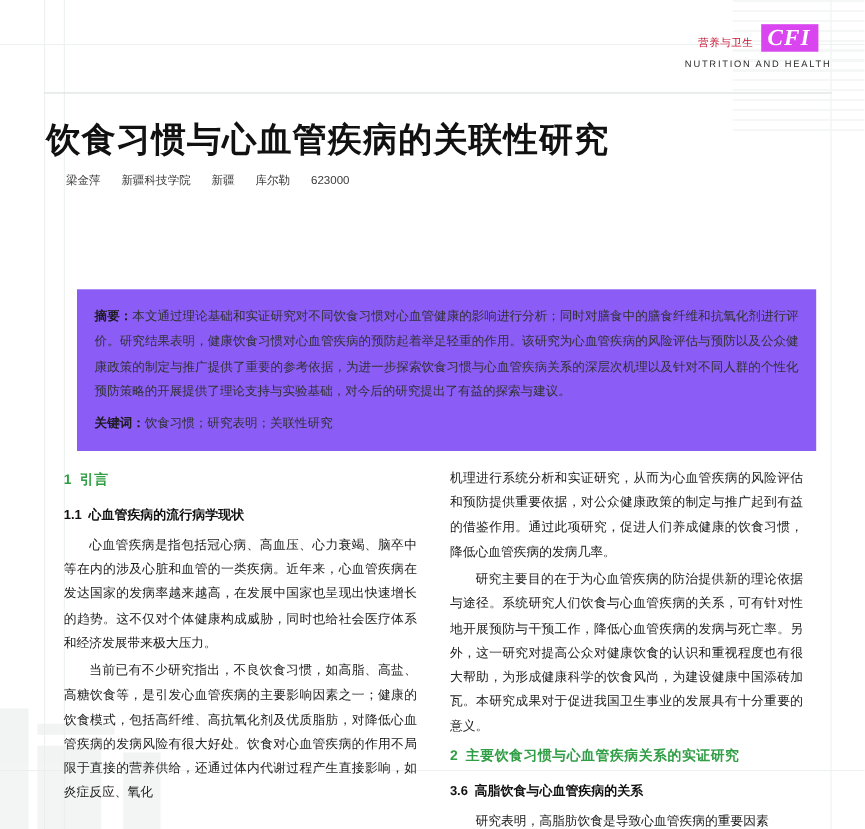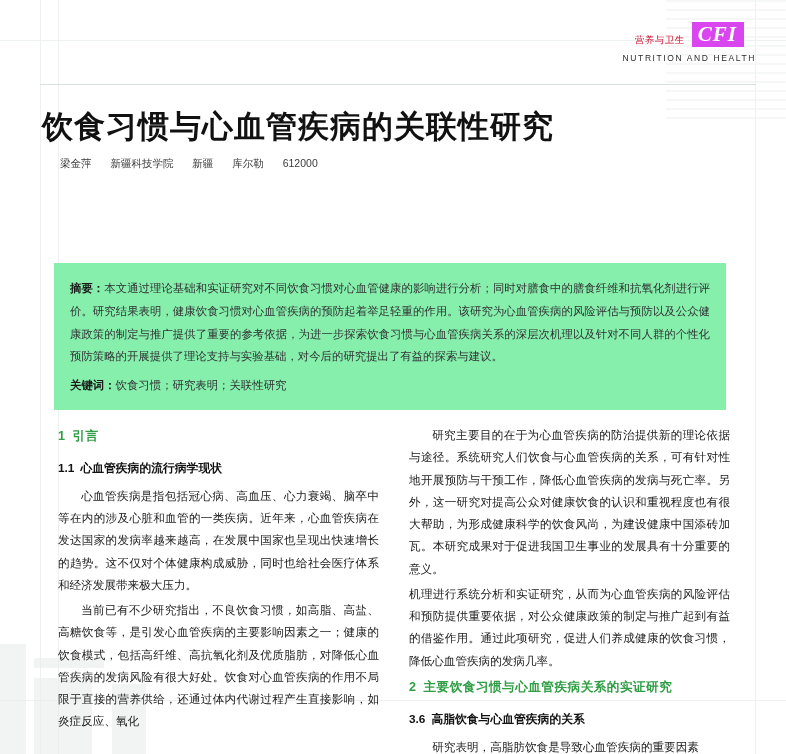--- a/index.html
+++ b/index.html
@@ -132,24 +132,24 @@
     color: #3a3a3a;
   }
   .authors span {
     margin-right: 16px;
   }
   .authors span:last-child { margin-right: 0; }
 
   
   .abstract-box {
     position: absolute;
-    left: 54px;
+    left: 70px;
     top: 263px;
     width: 672px;
-    background: #86efac;
+    background: #8b5cf6;
     padding: 14px 16px 13px 16px;
     box-sizing: border-box;
   }
   .abstract-body {
     font-size: 11.4px;
     line-height: 2.0;
     color: #2f3333;
     text-align: justify;
     text-justify: inter-ideograph;
   }
@@ -230,21 +230,21 @@
   <div class="masthead-en">NUTRITION  AND  HEALTH</div>
 </div>
 <div class="head-rule"></div>
 
 <div class="title">饮食习惯与心血管疾病的关联性研究</div>
 <div class="authors">
   <span>梁金萍</span>
   <span>新疆科技学院</span>
   <span>新疆</span>
   <span>库尔勒</span>
-  <span>612000</span>
+  <span>623000</span>
 </div>
 
 <div class="abstract-box">
   <div class="abstract-body">
     <b>摘要：</b><span>本文通过理论基础和实证研究对不同饮食习惯对心血管健康的影响进行分析；同时对膳食中的膳食纤维和抗氧化剂进行评价。研究结果表明，健康饮食习惯对心血管疾病的预防起着举足轻重的作用。该研究为心血管疾病的风险评估与预防以及公众健康政策的制定与推广提供了重要的参考依据，为进一步探索饮食习惯与心血管疾病关系的深层次机理以及针对不同人群的个性化预防策略的开展提供了理论支持与实验基础，对今后的研究提出了有益的探索与建议。</span>
   </div>
   <div class="keywords">
     <b>关键词：</b><span>饮食习惯；研究表明；关联性研究</span>
   </div>
 </div>
@@ -260,22 +260,22 @@
       <span class="num">1.1</span><span>心血管疾病的流行病学现状</span>
     </div>
 
     <p class="p">心血管疾病是指包括冠心病、高血压、心力衰竭、脑卒中等在内的涉及心脏和血管的一类疾病。近年来，心血管疾病在发达国家的发病率越来越高，在发展中国家也呈现出快速增长的趋势。这不仅对个体健康构成威胁，同时也给社会医疗体系和经济发展带来极大压力。</p>
 
 
     <p class="p">当前已有不少研究指出，不良饮食习惯，如高脂、高盐、高糖饮食等，是引发心血管疾病的主要影响因素之一；健康的饮食模式，包括高纤维、高抗氧化剂及优质脂肪，对降低心血管疾病的发病风险有很大好处。饮食对心血管疾病的作用不局限于直接的营养供给，还通过体内代谢过程产生直接影响，如炎症反应、氧化</p>
   </div>
 
   <div class="col">
+    <p class="p noindent">机理进行系统分析和实证研究，从而为心血管疾病的风险评估和预防提供重要依据，对公众健康政策的制定与推广起到有益的借鉴作用。通过此项研究，促进人们养成健康的饮食习惯，降低心血管疾病的发病几率。</p>
     <p class="p">研究主要目的在于为心血管疾病的防治提供新的理论依据与途径。系统研究人们饮食与心血管疾病的关系，可有针对性地开展预防与干预工作，降低心血管疾病的发病与死亡率。另外，这一研究对提高公众对健康饮食的认识和重视程度也有很大帮助，为形成健康科学的饮食风尚，为建设健康中国添砖加瓦。本研究成果对于促进我国卫生事业的发展具有十分重要的意义。</p>
-    <p class="p noindent">机理进行系统分析和实证研究，从而为心血管疾病的风险评估和预防提供重要依据，对公众健康政策的制定与推广起到有益的借鉴作用。通过此项研究，促进人们养成健康的饮食习惯，降低心血管疾病的发病几率。</p>
 
     <div class="h1">
       <span class="num">2</span><span>主要饮食习惯与心血管疾病关系的实证研究</span>
     </div>
 
     <div class="h2">
       <span class="num">3.6</span><span>高脂饮食与心血管疾病的关系</span>
     </div>
 
     <p class="p">研究表明，高脂肪饮食是导致心血管疾病的重要因素</p>

